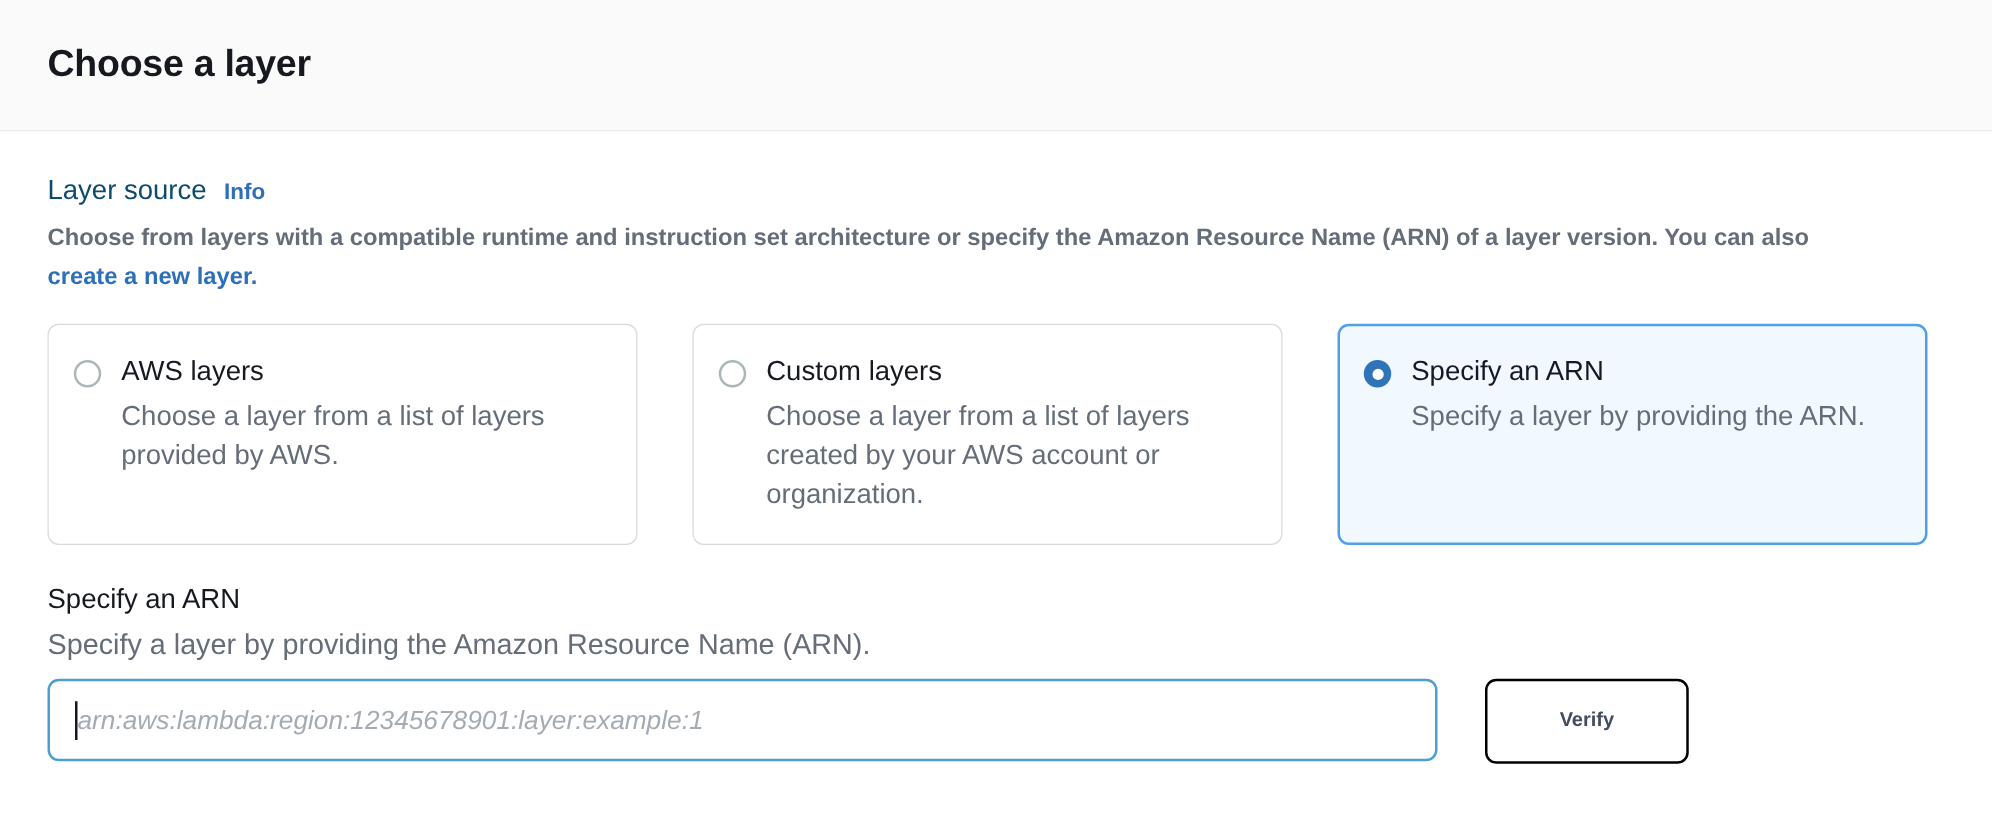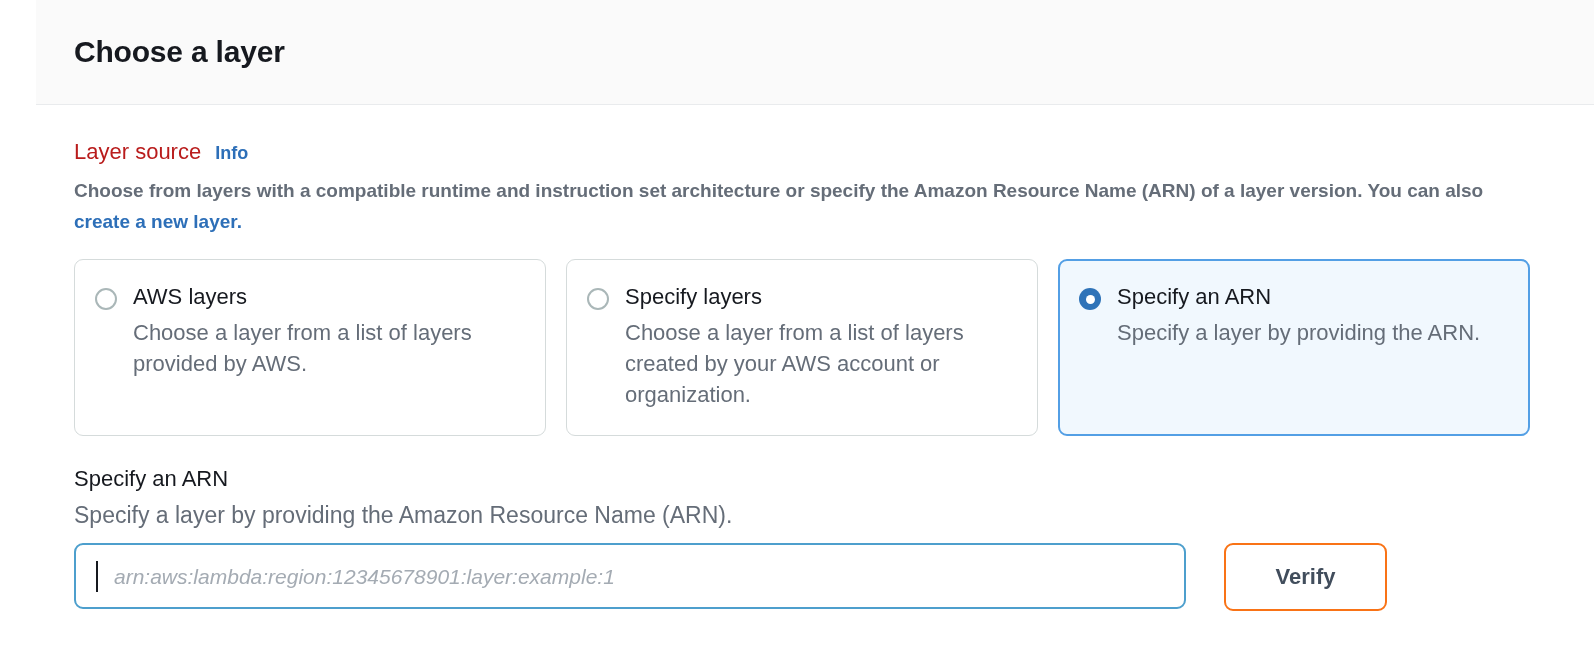--- a/index.html
+++ b/index.html
@@ -11,21 +11,20 @@
     font-family: "Liberation Sans", sans-serif;
     -webkit-font-smoothing: antialiased;
   }
 
   .panel {
     width: 1594px;
     height: 620px;
     position: relative;
     background: #ffffff;
     overflow: hidden;
-    padding-left: 36px;
   }
 
   
   .panel-header {
     height: 105px;
     background: #fafafa;
     border-bottom: 1px solid #e9ebed;
     display: flex;
     align-items: center;
     padding: 0 38px;
@@ -42,21 +41,21 @@
     padding: 34px 38px 0 38px;
   }
 
   .form-field-label-row {
     display: flex;
     align-items: baseline;
     gap: 14px;
   }
   .form-field-label {
     font-size: 22px;
-    color: #b91c1c;
+    color: #0c4a6e;
     font-weight: normal;
     text-align: center;
   }
   .info-link {
     font-size: 18px;
     font-weight: bold;
     color: #2d6fb8;
     text-decoration: none;
     cursor: pointer;
   }
@@ -72,21 +71,21 @@
   .inline-link {
     color: #2d6fb8;
     text-decoration: none;
     cursor: pointer;
   }
 
   
   .tiles {
     margin-top: 22px;
     display: flex;
-    gap: 20px;
+    gap: 44px;
   }
   .tile {
     width: 472px;
     height: 177px;
     border: 1px solid #d5dbdb;
     border-radius: 9px;
     background: #ffffff;
     padding: 22px 20px 0 20px;
     display: flex;
     gap: 16px;
@@ -163,44 +162,43 @@
     position: relative;
     width: 1112px;
     height: 66px;
     border: 2px solid #4d9fcd;
     border-radius: 9px;
     background: #ffffff;
     display: flex;
     align-items: center;
     padding: 0 20px;
     cursor: text;
-    gap: 16px;
   }
   .caret {
     width: 2px;
     height: 31px;
     background: #16191f;
     flex: 0 0 auto;
   }
   .input-placeholder {
     font-size: 21px;
     font-style: italic;
     color: #a4abb3;
     white-space: nowrap;
     line-height: 1;
   }
 
   .verify-button {
     width: 163px;
     height: 68px;
-    border: 2px solid #f97316;
+    border: 2px solid #000000;
     border-radius: 9px;
     background: #ffffff;
     color: #414d5c;
-    font-size: 22px;
+    font-size: 16px;
     font-weight: bold;
     font-family: "Liberation Sans", sans-serif;
     cursor: pointer;
     display: flex;
     align-items: center;
     justify-content: center;
   }
 </style>
 </head>
 <body>
@@ -228,21 +226,21 @@
         <span class="radio"></span>
         <div class="tile-text">
           <div class="tile-label">AWS layers</div>
           <div class="tile-description">Choose a layer from a list of layers provided by AWS.</div>
         </div>
       </div>
 
       <div class="tile">
         <span class="radio"></span>
         <div class="tile-text">
-          <div class="tile-label">Specify layers</div>
+          <div class="tile-label">Custom layers</div>
           <div class="tile-description">Choose a layer from a list of layers created by your AWS account or organization.</div>
         </div>
       </div>
 
       <div class="tile selected">
         <span class="radio checked"></span>
         <div class="tile-text">
           <div class="tile-label">Specify an ARN</div>
           <div class="tile-description">Specify a layer by providing the ARN.</div>
         </div>

